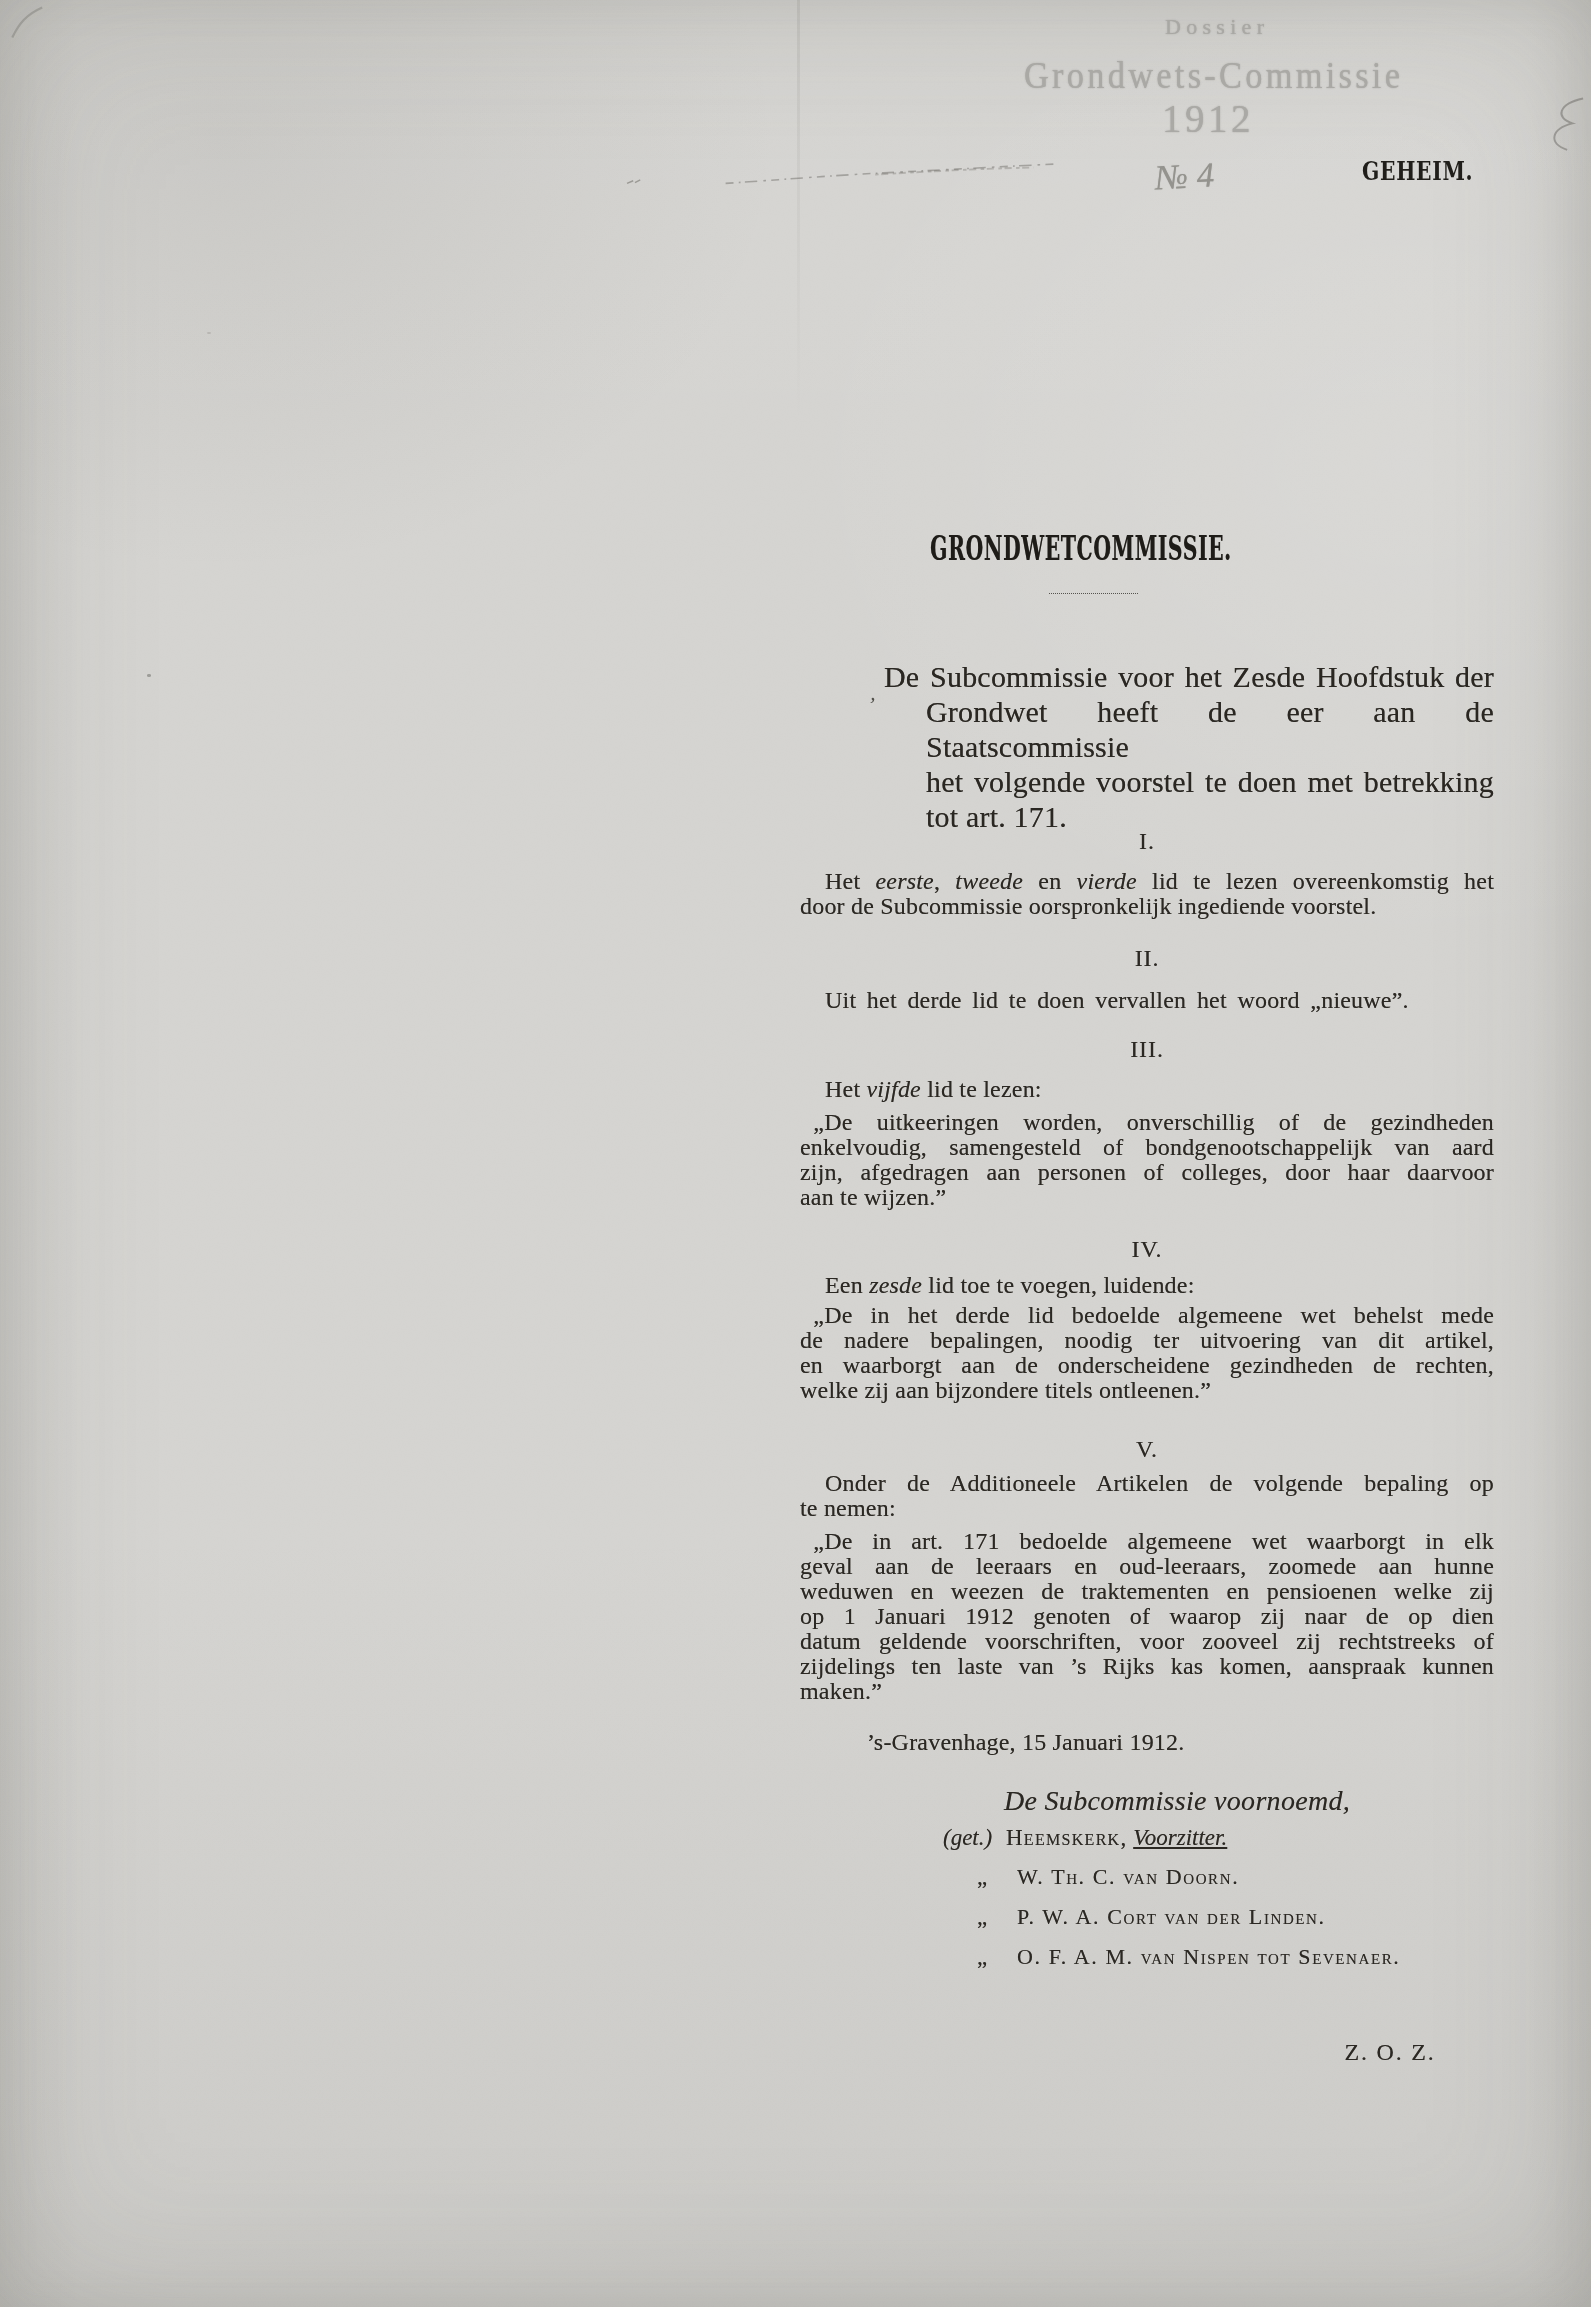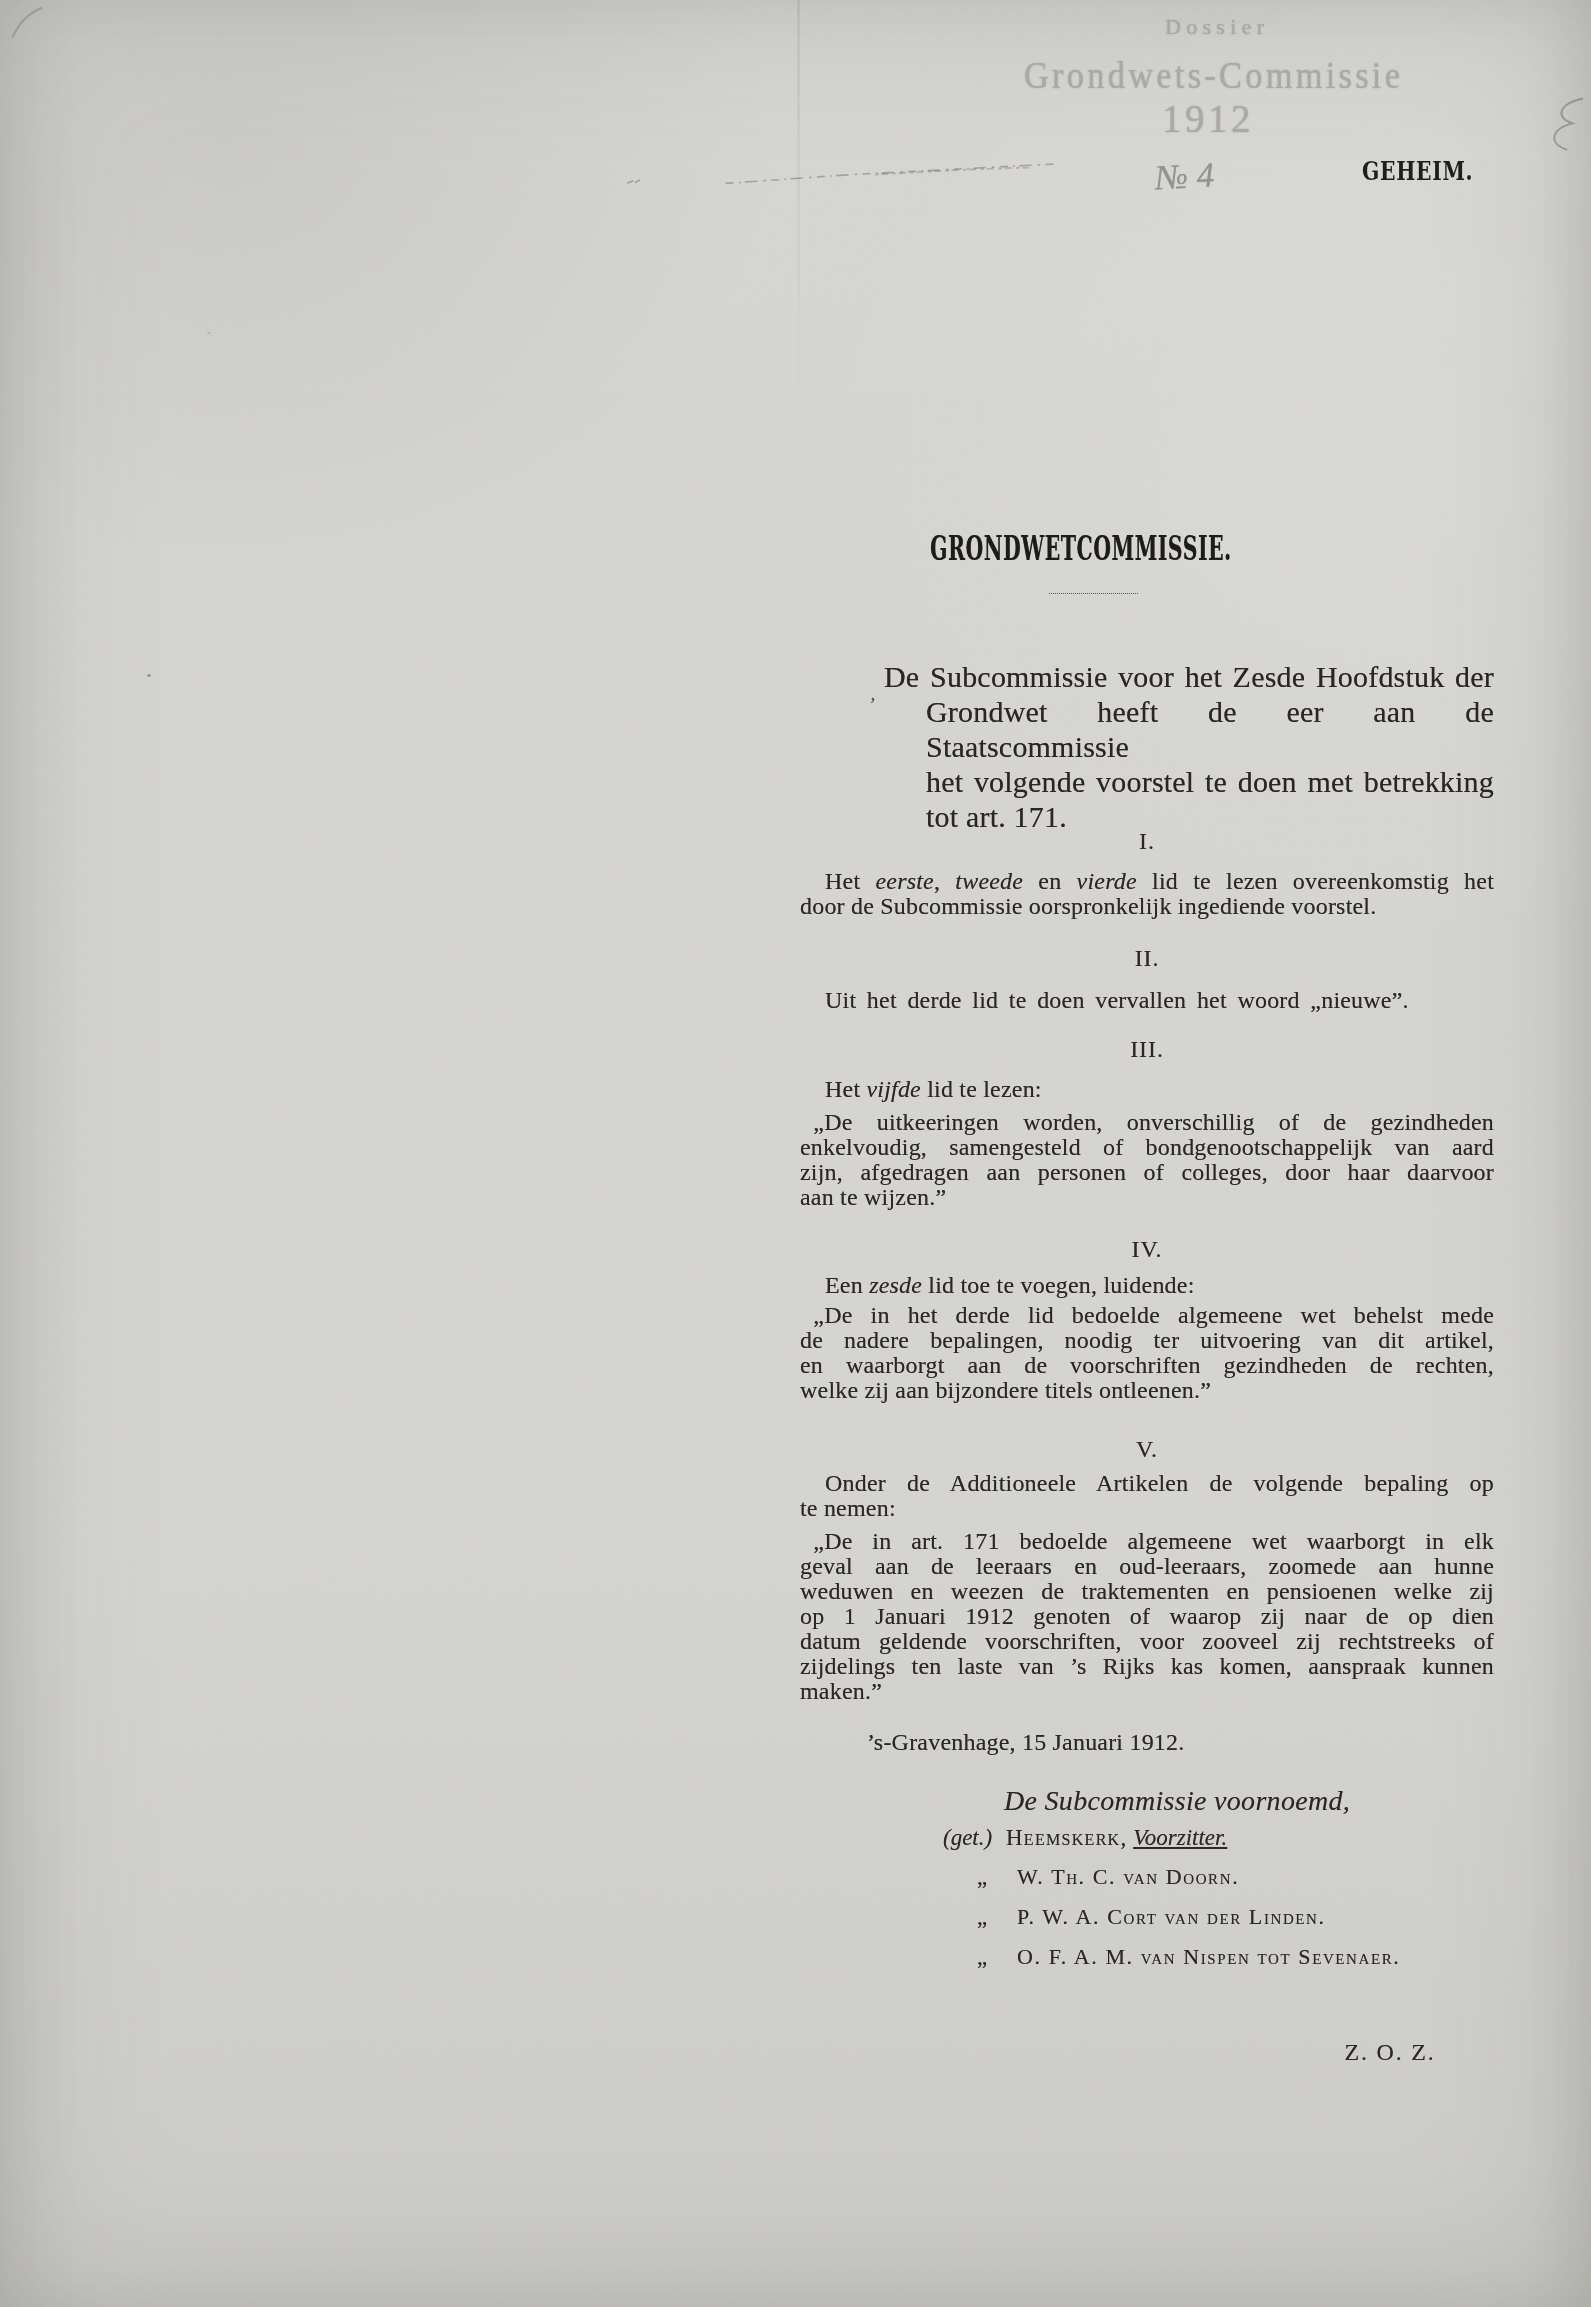--- a/index.html
+++ b/index.html
@@ -198,21 +198,21 @@
     <div>aan te wijzen.”</div>
   </div>
 
   <div class="sechead bt" style="top:1237px">IV.</div>
   <div class="block bt" style="top:1273px">
     <div class="ind"><span>Een </span><i>zesde</i><span> lid toe te voegen, luidende:</span></div>
   </div>
   <div class="block bt" style="top:1303px">
     <div class="jl qind">„De in het derde lid bedoelde algemeene wet behelst mede</div>
     <div class="jl">de nadere bepalingen, noodig ter uitvoering van dit artikel,</div>
-    <div class="jl">en waarborgt aan de voorschriften gezindheden de rechten,</div>
+    <div class="jl">en waarborgt aan de onderscheidene gezindheden de rechten,</div>
     <div>welke zij aan bijzondere titels ontleenen.”</div>
   </div>
 
   <div class="sechead bt" style="top:1437px">V.</div>
   <div class="block bt" style="top:1471px">
     <div class="jl ind">Onder de Additioneele Artikelen de volgende bepaling op</div>
     <div>te nemen:</div>
   </div>
   <div class="block bt" style="top:1529px">
     <div class="jl qind">„De in art. 171 bedoelde algemeene wet waarborgt in elk</div>

